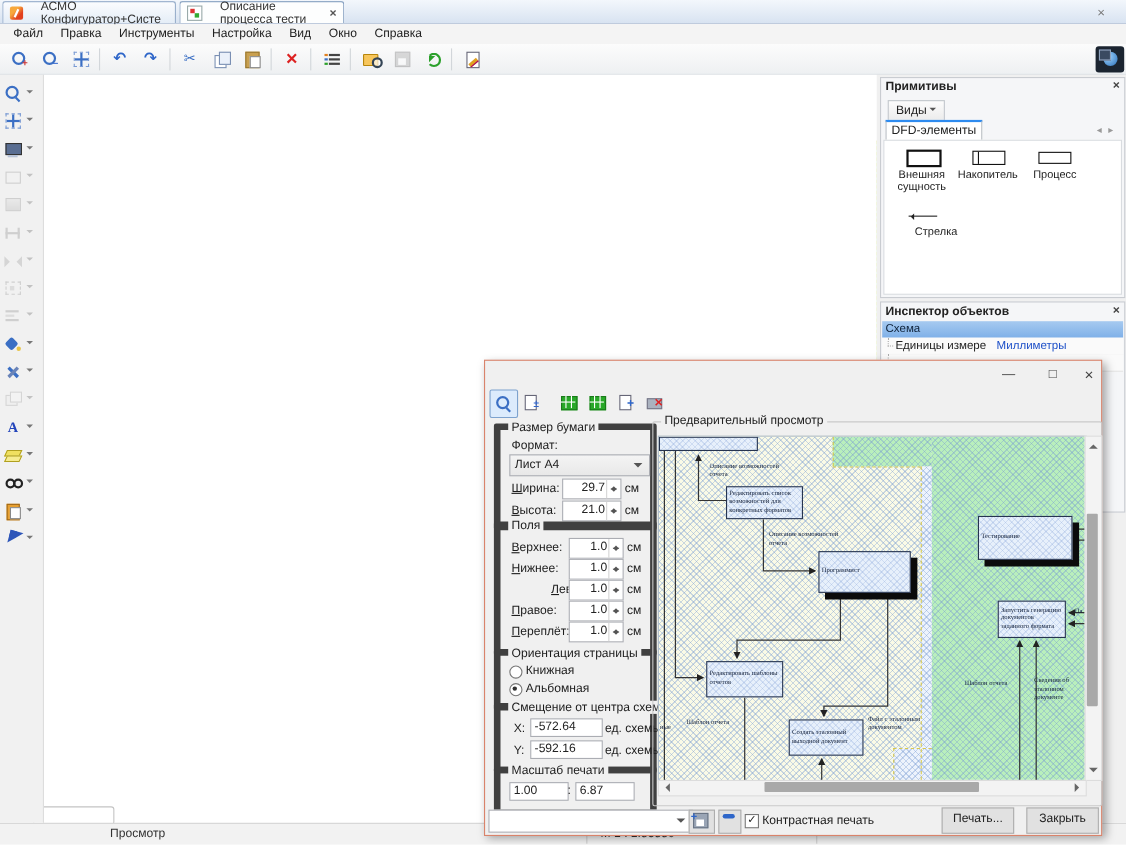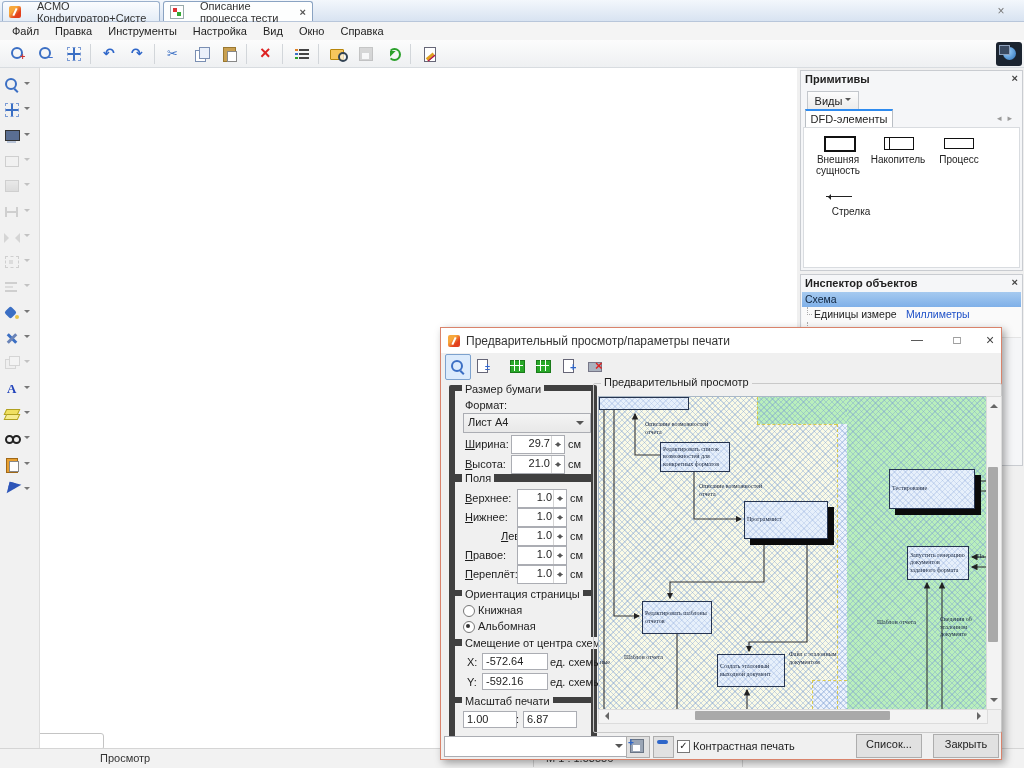--- a/index.html
+++ b/index.html
@@ -433,24 +433,20 @@
       <div class="insp-row sel" style="top:17px;">Схема</div>
       <div class="insp-row prop" style="top:32px;">
         <span class="k">Единицы измере</span>
         <span class="v">Миллиметры</span>
       </div>
       <div class="insp-row prop" style="top:47px;"></div>
     </div>
   </div>
 
   <div class="abs dialog">
-    <div class="dtitle">
-      <span class="asmologo"></span>
-      <span>Предварительный просмотр/параметры печати</span>
-    </div>
     <div class="dctl" style="left:465px;">—</div>
     <div class="dctl" style="left:505px;">□</div>
     <div class="dctl" style="left:538px;font-size:14px;">×</div>
     <div class="dtoolbar" id="dlgtoolbar">
         <div class="dbtn pressed" style="left: 4px;">
           <span class="icn i-zoom-preview"></span>
         </div>
         <div class="dbtn" style="left: 30px;">
           <span class="icn i-page-zoom"></span>
         </div>
@@ -614,21 +610,21 @@
     <div class="btn" style="left:185px;top:408px;width:22px;height:20px;">
       <span class="icn i-save" style="left:2px;top:1px;position:absolute;"></span>
       <span style="position:absolute;left:1px;top:0px;font:bold 10px 'Liberation Sans',sans-serif;color:#2e66c9;">+</span>
     </div>
     <div class="btn" style="left:212px;top:408px;width:19px;height:20px;">
       <span style="position:absolute;left:3px;top:3px;width:11px;height:4px;background:#2e66c9;border-radius:2px;"></span>
     </div>
     <span class="cbx" style="left:236px;top:412px;">✓</span>
     <span class="flbl" style="left:252px;top:412px;">Контрастная печать</span>
     <div class="btn" style="left:415px;top:406px;width:64px;height:22px;">
-        <span class="t">Список...</span>
+        <span class="t">Печать...</span>
       </div>
     <div class="btn" style="left:492px;top:406px;width:64px;height:22px;">
         <span class="t">Закрыть</span>
       </div>
   </div>
 
   <div class="abs whitebox"></div>
   <div class="abs statusbar">
     <span class="cell" style="left:100px;">Просмотр</span>
     <span class="ssep" style="left:533px;"></span>

